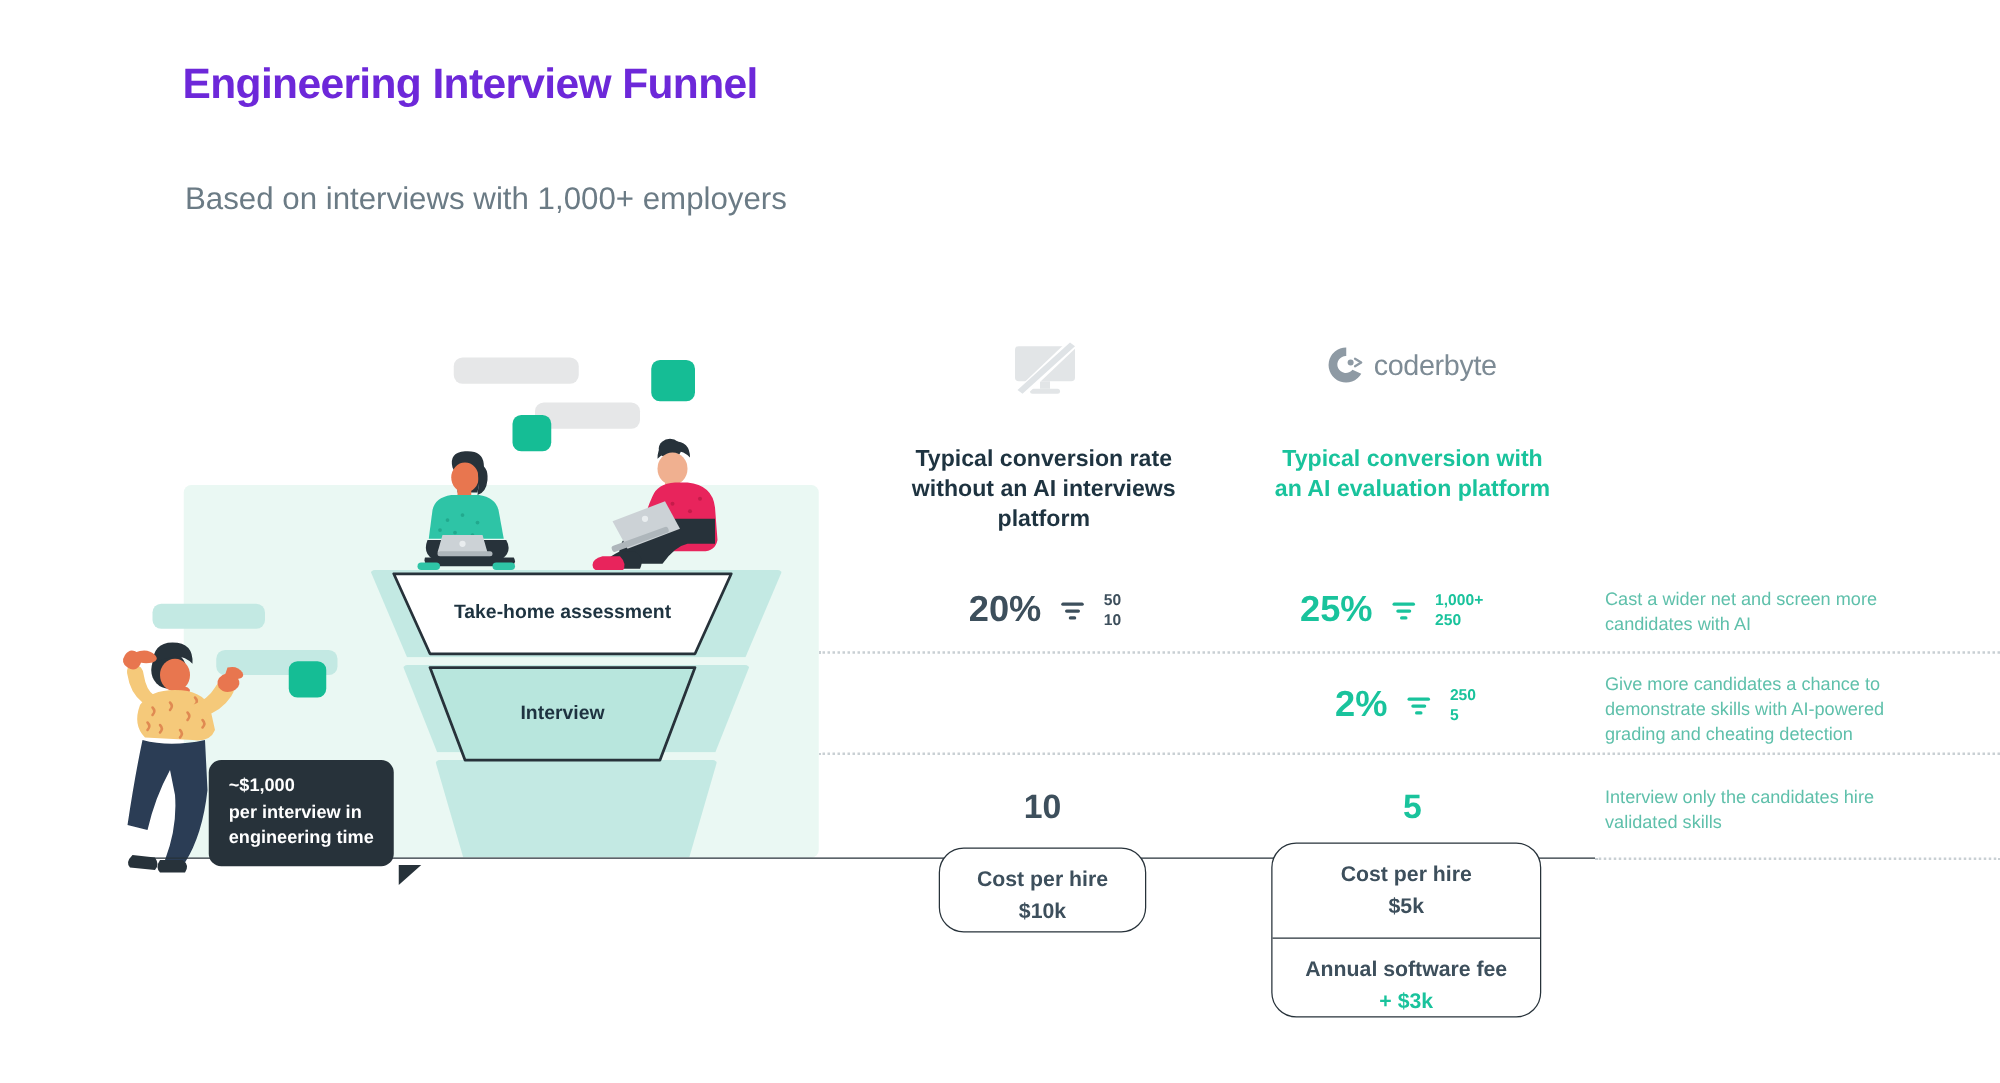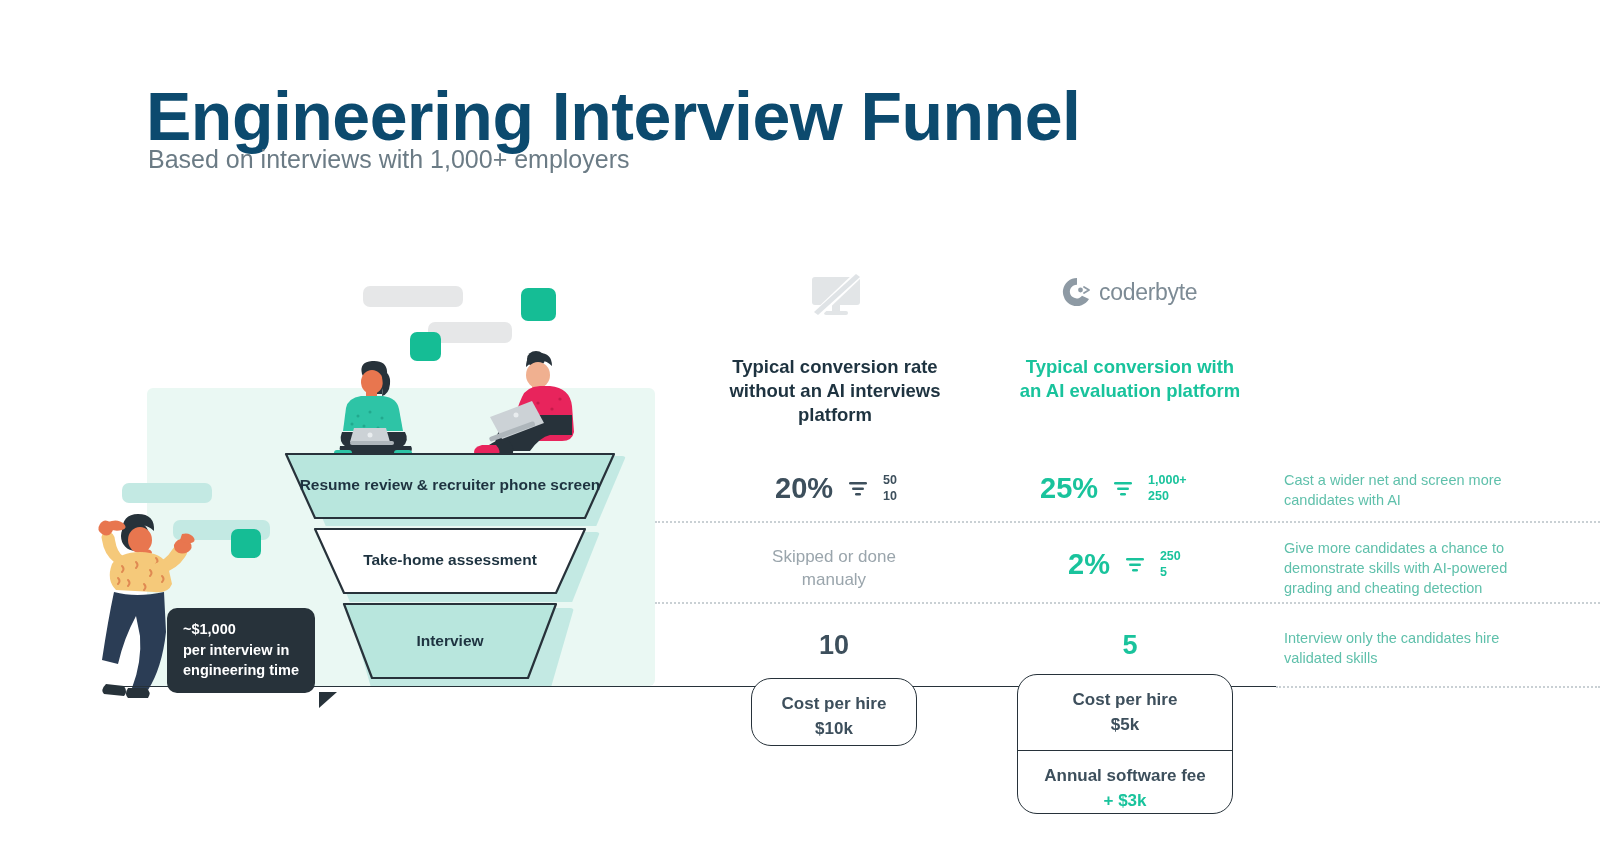--- a/index.html
+++ b/index.html
@@ -6,23 +6,23 @@
   html, body {
     width: 1600px; height: 866px;
     background: #ffffff;
     font-family: "Liberation Sans", sans-serif;
     overflow: hidden;
   }
   #root { position: relative; width: 1600px; height: 866px; }
 
   
   .page-title {
-    position: absolute; left: 146px; top: 77px;
-    font-size: 68px; font-weight: bold; letter-spacing: -0.5px;
-    color: #0c4a6e;
+    position: absolute; left: 146px; top: 48px;
+    font-size: 34px; font-weight: bold; letter-spacing: -0.5px;
+    color: #6d28d9;
   }
   .page-subtitle {
     position: absolute; left: 148px; top: 145px;
     font-size: 25px; color: #6b7b85; font-weight: normal;
   }
 
   
   .mint-panel {
     position: absolute; left: 147px; top: 388px;
     width: 508px; height: 298px;
@@ -217,26 +217,20 @@
     <path d="M104 34 q8 -2 12 4 q2 4 -3 5 q-7 1 -11 -3 z" fill="#e8764f"></path>
     <path d="M36 92 q22 6 50 0 l2 40 q-4 36 -18 58 l-16 -2 q10 -26 8 -52 l-4 -20 q-12 22 -18 48 l-16 -4 q6 -40 12 -68 z" fill="#2b3d55"></path>
     <path d="M28 184 q-6 6 -2 10 l20 2 q4 -4 0 -10 z" fill="#27323a"></path>
     <path d="M50 188 q-4 6 0 10 l20 0 q4 -6 -2 -10 z" fill="#27323a"></path>
   </svg>
 
   <div class="funnel">
 
     <div class="seg-shadow" style="left:16px;top:6px;width:330px;height:70px;
                 clip-path: polygon(0% 0%, 100% 0%, 91% 100%, 9% 100%);"></div>
-    <div class="funnel-seg" style="height:70px;">
-      <svg style="position:absolute;left:0;top:0;" width="340" height="72" viewBox="0 0 340 72">
-        <path d="M6 4 L334 4 L305 68 L35 68 Z" fill="#b8e6dd" stroke="#27323a" stroke-width="2.2" stroke-linejoin="round"></path>
-      </svg>
-      <span style="position:relative;z-index:2;">Resume review &amp; recruiter phone screen</span>
-    </div>
 
     <div class="seg-shadow" style="left:42px;top:82px;width:278px;height:70px;
                 clip-path: polygon(0% 0%, 100% 0%, 90% 100%, 10% 100%);"></div>
     <div class="funnel-seg" style="height:70px;margin-top:5px;">
       <svg style="position:absolute;left:0;top:0;" width="340" height="72" viewBox="0 0 340 72">
         <path d="M35 4 L305 4 L276 68 L64 68 Z" fill="#ffffff" stroke="#27323a" stroke-width="2.2" stroke-linejoin="round"></path>
       </svg>
       <span style="position:relative;z-index:2;">Take-home assessment</span>
     </div>
 
@@ -294,21 +288,20 @@
       <rect x="8" y="15" width="6" height="2.6" rx="1.3" fill="#19c39c"></rect>
     </svg>
     <span class="frac">
       <span>1,000+</span>
       <span>250</span>
     </span>
   </div>
 
   <div class="note" style="left:1284px;top:470px;width:270px;">Cast a wider net and screen more candidates with AI</div>
 
-  <div class="skipped" style="left:744px;top:546px;width:180px;">Skipped or done manualy</div>
 
   <div class="metric teal" style="left:1068px;top:548px;">
     <span class="pct">2%</span>
     <svg width="22" height="22" viewBox="0 0 22 22">
       <rect x="2" y="4" width="18" height="2.6" rx="1.3" fill="#19c39c"></rect>
       <rect x="5" y="9.5" width="12" height="2.6" rx="1.3" fill="#19c39c"></rect>
       <rect x="8" y="15" width="6" height="2.6" rx="1.3" fill="#19c39c"></rect>
     </svg>
     <span class="frac">
       <span>250</span>

